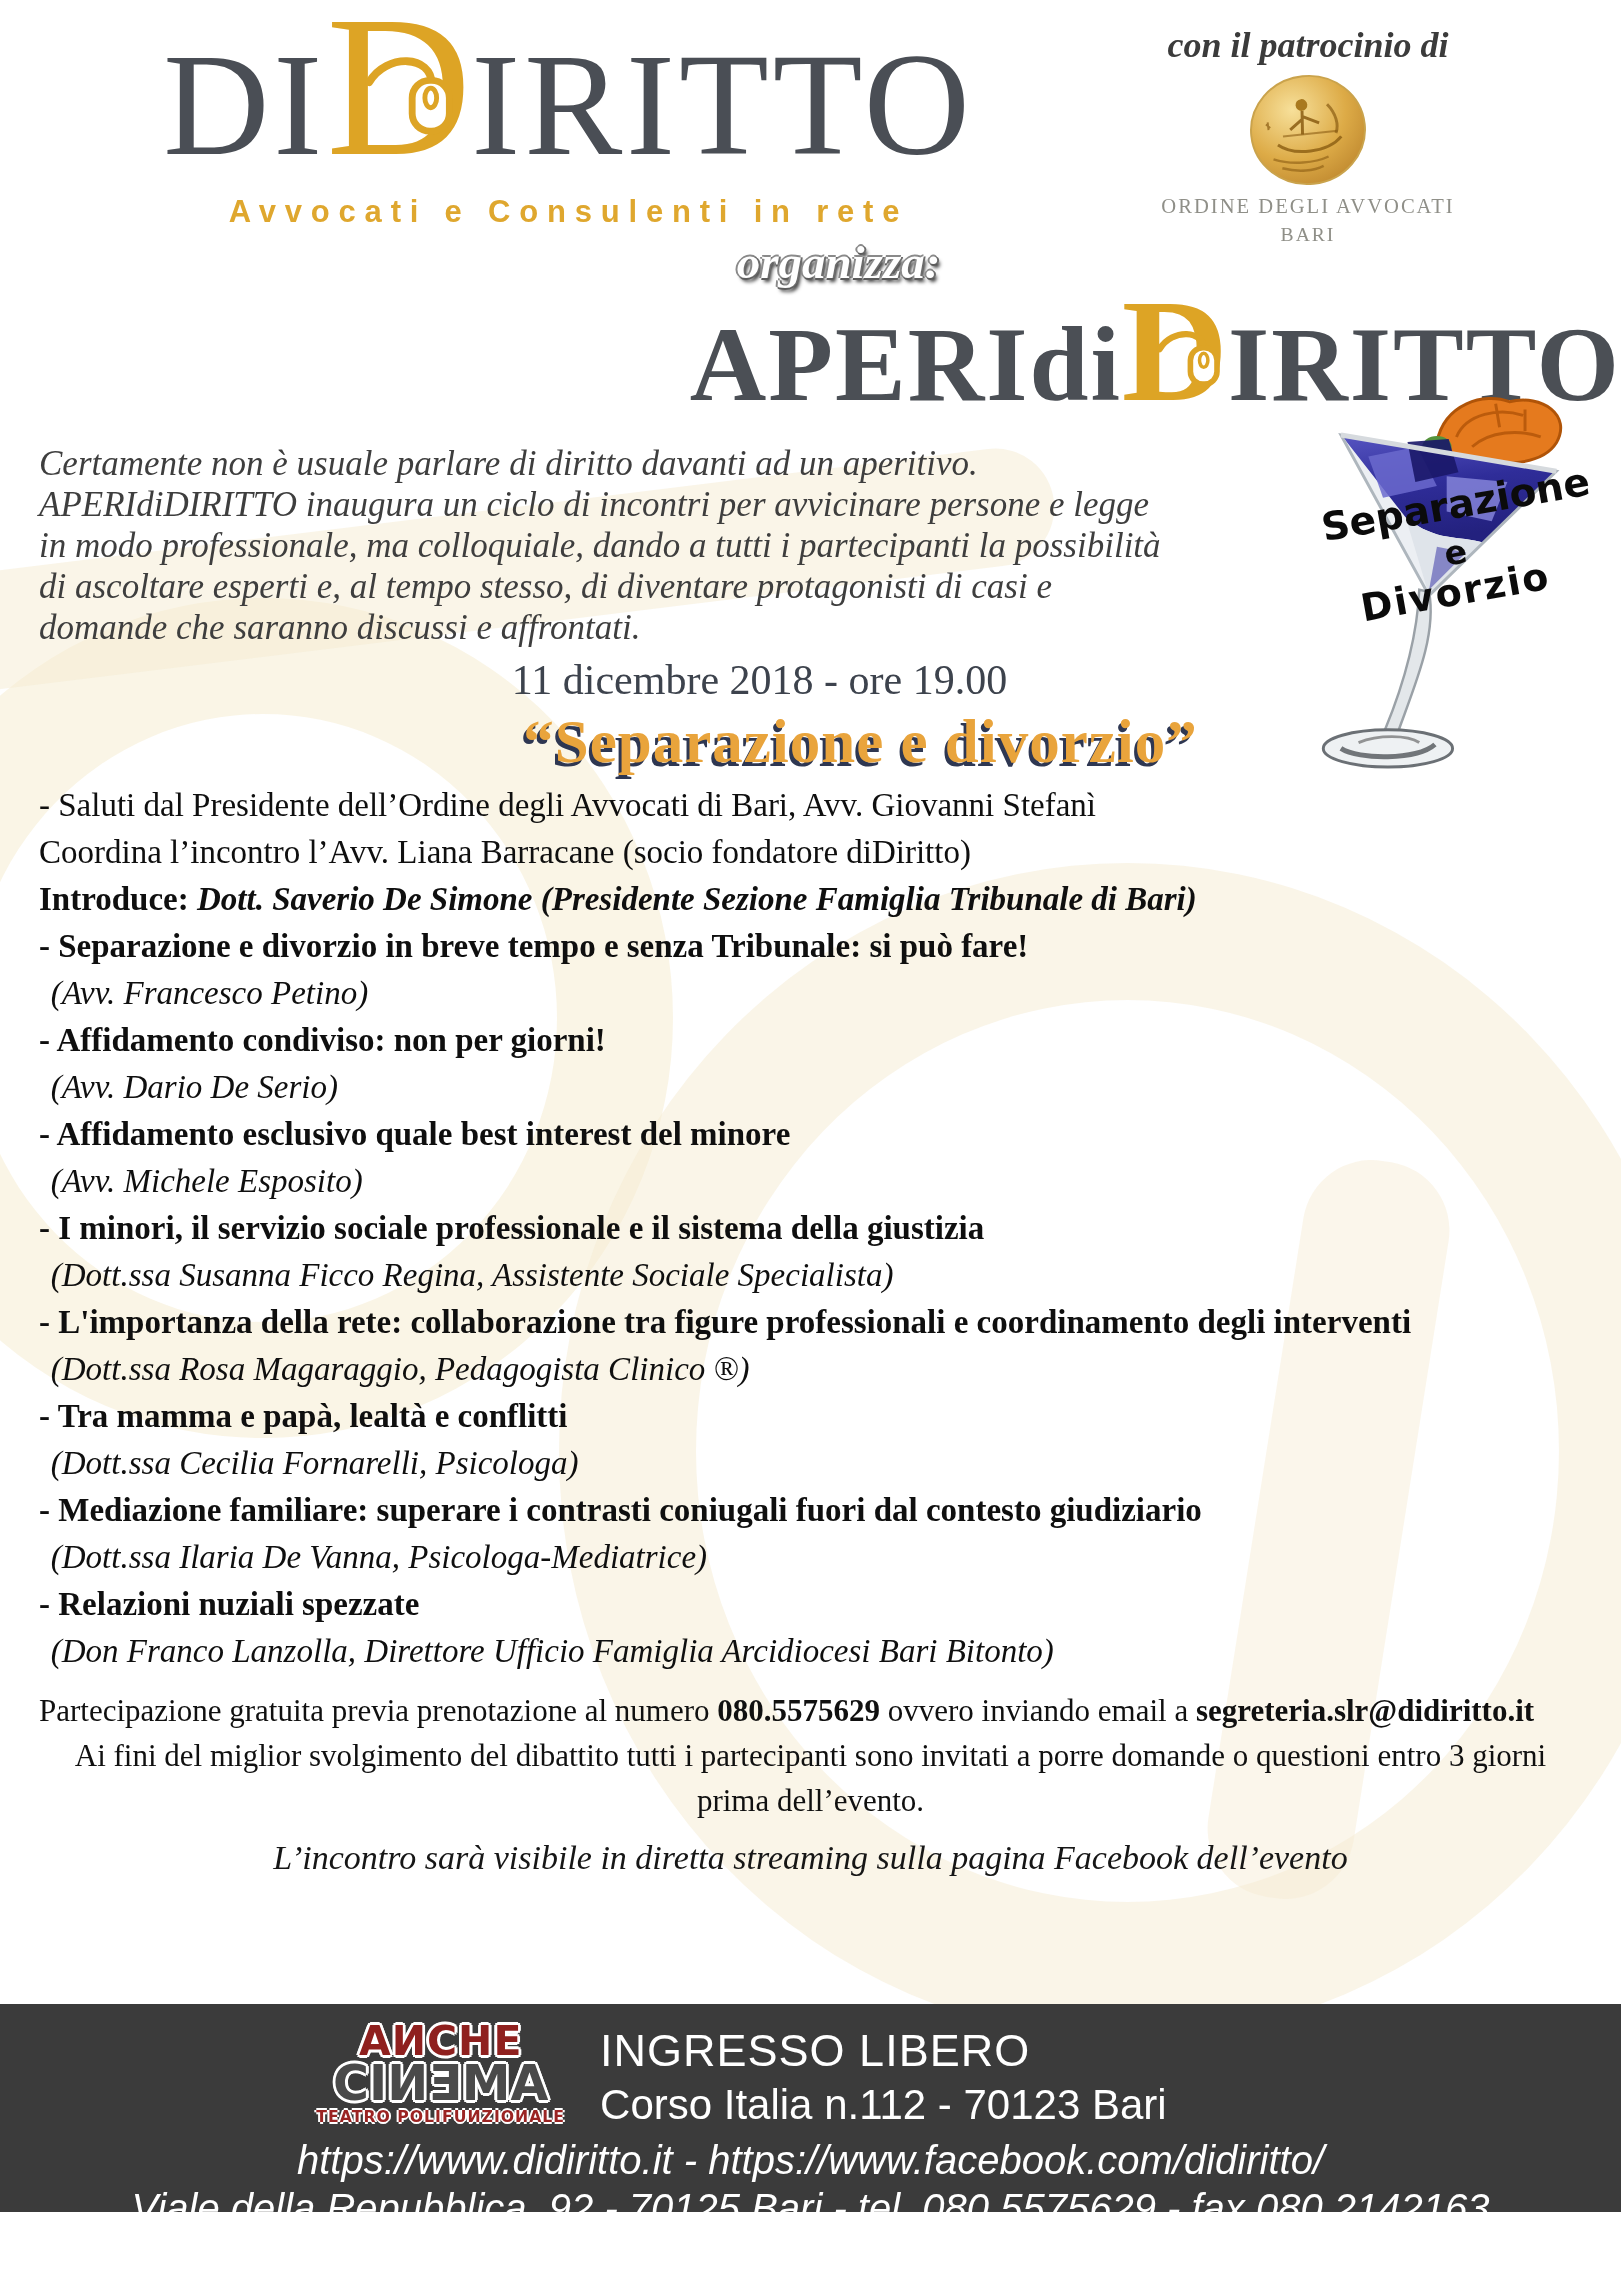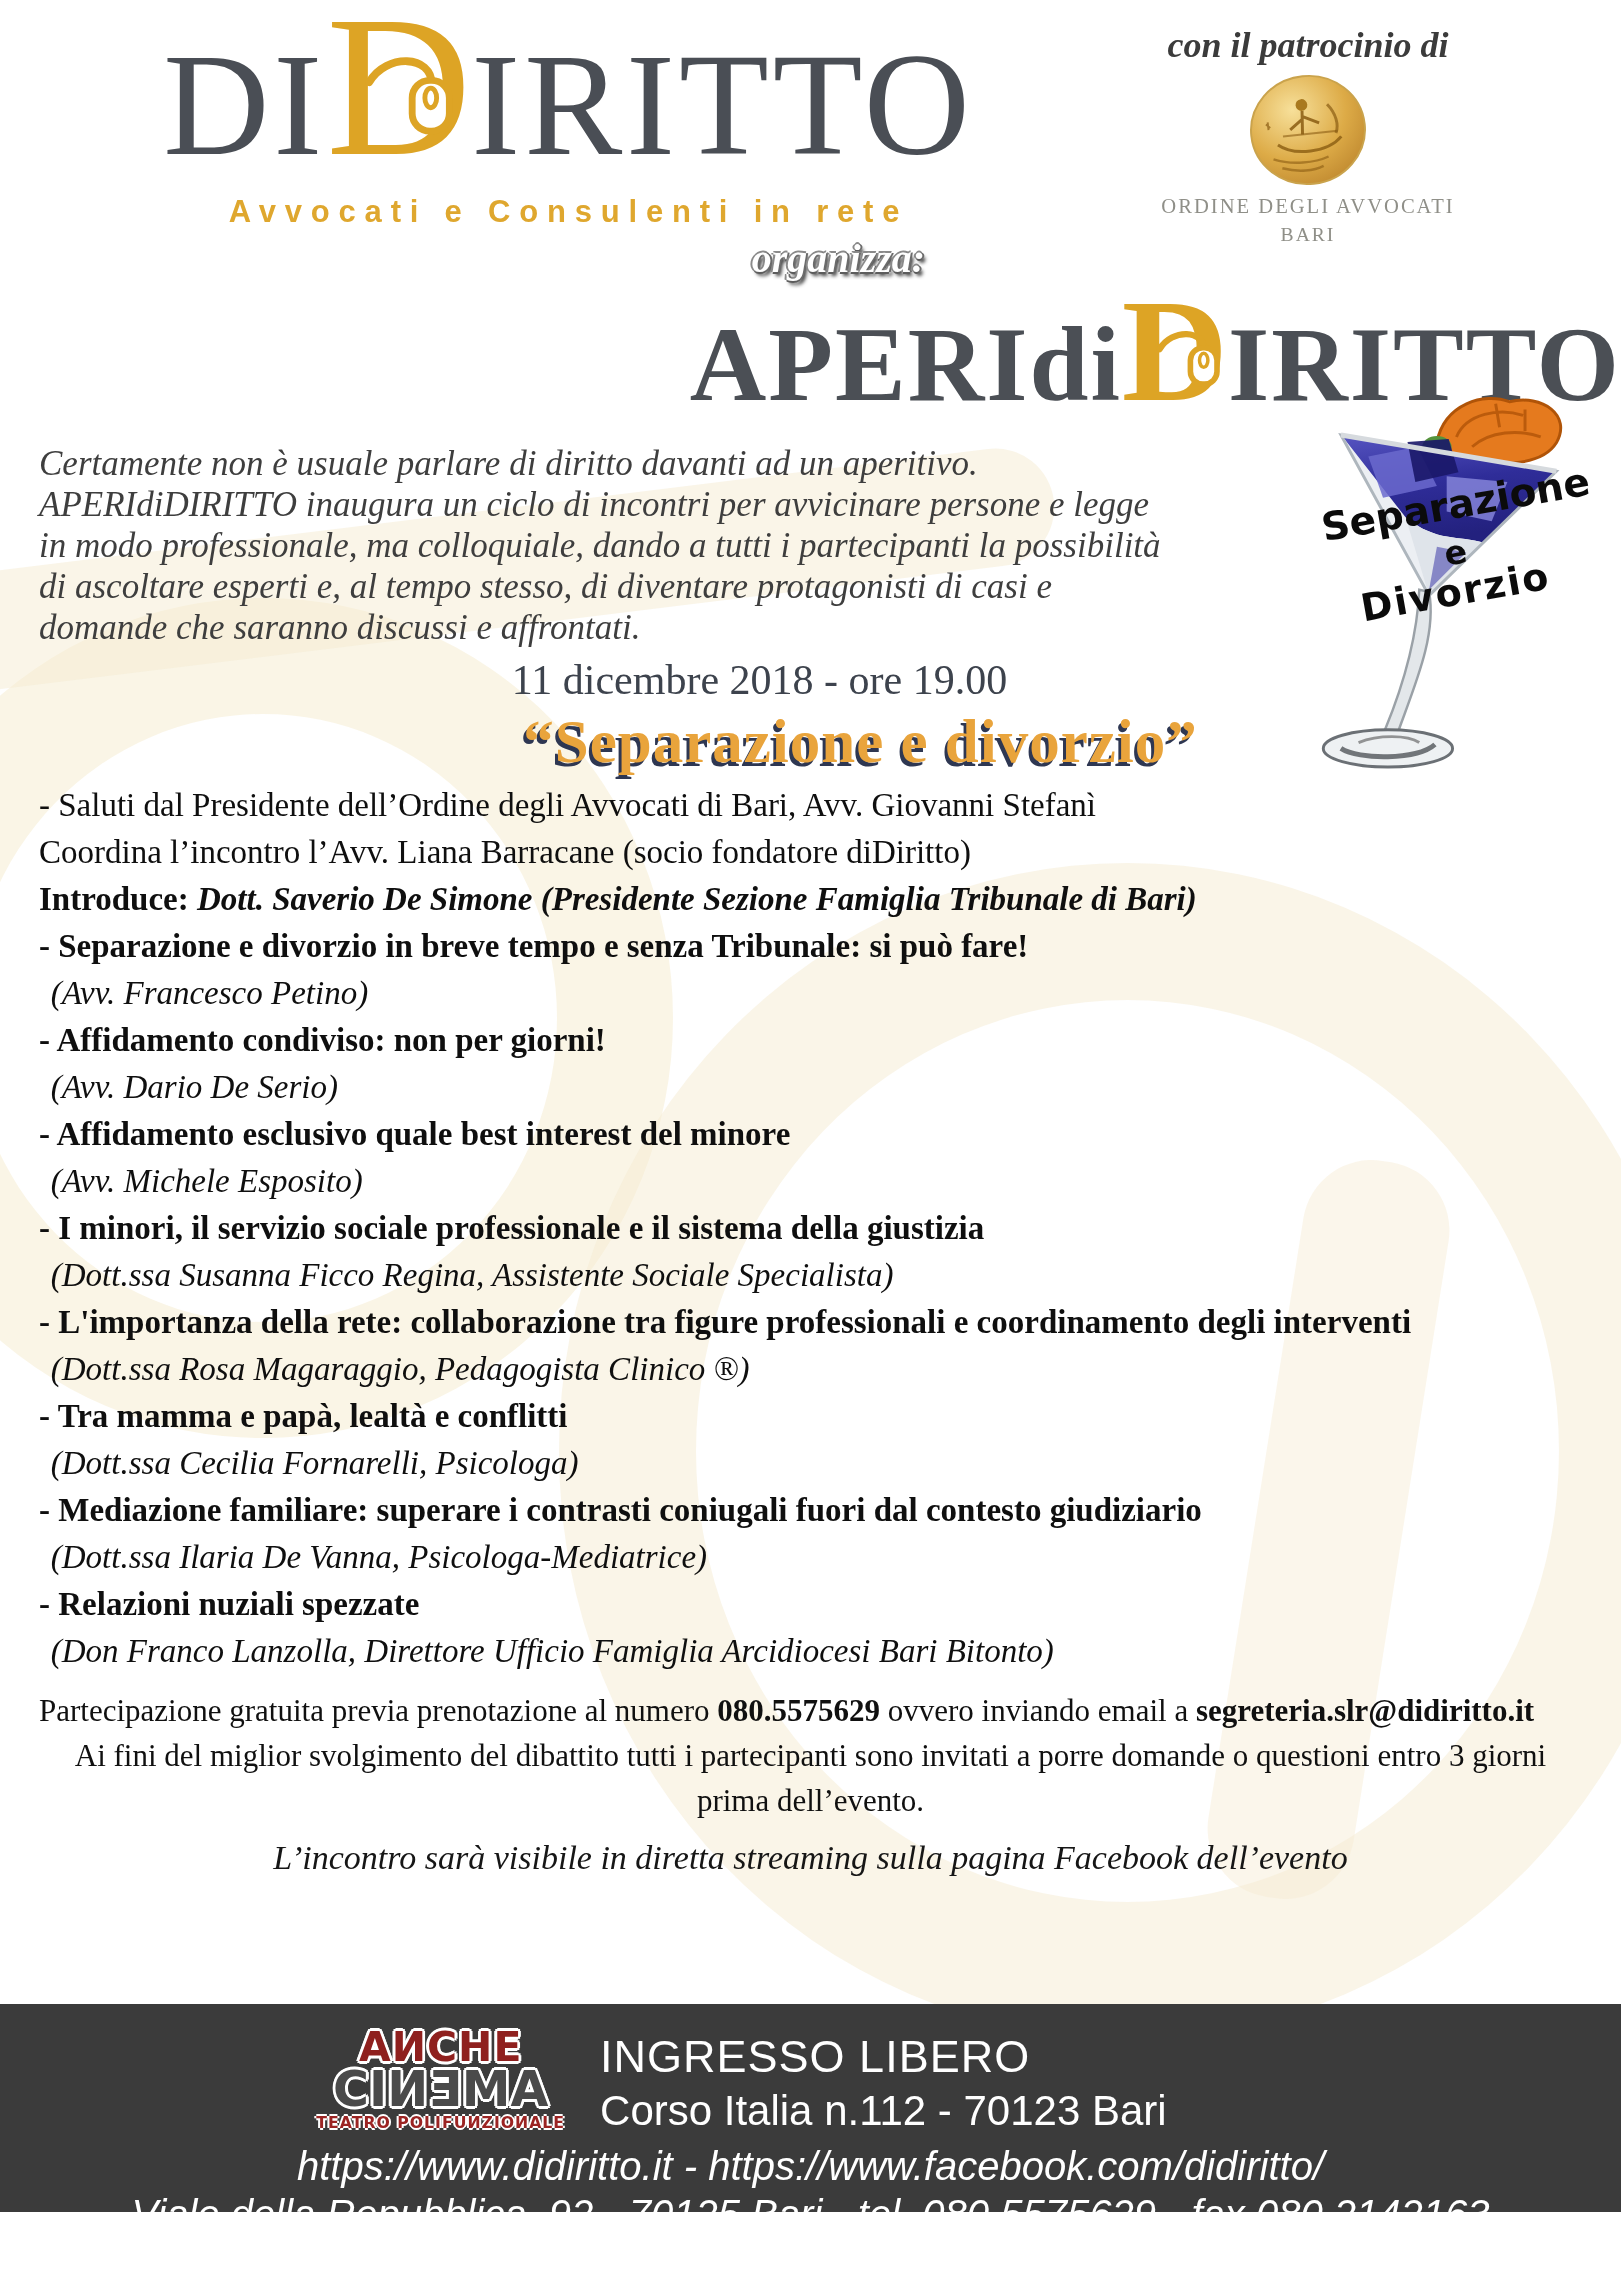--- a/index.html
+++ b/index.html
@@ -24,21 +24,21 @@
   .tagline{margin-top:15.7px;font-family:"Liberation Sans","DejaVu Sans",sans-serif;font-weight:600;
            font-size:31px;letter-spacing:8.8px;color:#DFA72E;white-space:nowrap;}
 
   .patronage{position:absolute;left:1117px;top:23.5px;width:382px;text-align:center;z-index:2;}
   .pat-label{font-size:36px;font-weight:bold;font-style:italic;color:#3b3b3b;}
   .coin-wrap{margin:7.8px auto 3.9px;}
   .pat-org{font-size:20.6px;color:#8f8f88;letter-spacing:2px;margin-top:2px;}
   .pat-city{font-size:19.6px;color:#8f8f88;letter-spacing:2px;margin-top:5.9px;}
 
   .organizza{position:absolute;top:235px;left:0;width:100%;box-sizing:border-box;padding-left:56px;
-             text-align:center;font-size:40px;font-style:italic;font-weight:bold;color:#fff;z-index:2;
+             text-align:center;font-size:47px;font-style:italic;font-weight:bold;color:#fff;z-index:2;
              text-shadow:-2px 0 0 #8a8a8a,2px 0 0 #6b6b6b,0 -2px 0 #8a8a8a,0 2px 0 #5c5c5c,2.9px 3.9px 3.9px #3f3f3f;}
 
   .main-title{position:absolute;top:292px;left:0;width:100%;box-sizing:border-box;padding-left:49px;
               text-align:right;white-space:nowrap;z-index:2;}
   .mt-side{font-size:106px;font-weight:bold;color:#4b4f55;letter-spacing:2px;vertical-align:baseline;}
   .mt-d{position:relative;display:inline-block;font-size:147px;line-height:.8;font-weight:bold;
         color:#DDA425;vertical-align:baseline;}
   .mt-d svg{position:absolute;right:-9.8px;bottom:19.6px;}
 
   
@@ -65,21 +65,21 @@
   .bold{font-weight:bold;}
   .bi{font-weight:bold;font-style:italic;}
 
   .booking{margin:13.7px 39px 0 39px;font-size:31px;line-height:45px;text-align:justify;color:#101010;}
   .booking .b{font-weight:bold;}
   .booking-note{margin:0 39px;font-size:31px;line-height:45px;text-align:center;color:#101010;}
   .streaming{text-align:center;font-style:italic;font-size:34px;margin-top:15.7px;color:#161616;}
 
   
   .footer{position:absolute;left:0;top:2004px;width:100%;height:208px;background:#3B3B3B;color:#fff;
-          font-family:"Liberation Sans","DejaVu Sans",sans-serif;box-sizing:border-box;padding-top:15px;z-index:5;}
+          font-family:"Liberation Sans","DejaVu Sans",sans-serif;box-sizing:border-box;padding-top:9px;z-index:5;}
   .footer-top{display:flex;justify-content:center;align-items:center;gap:35px;height:123px;
               transform:translateX(-69px);}
   .venue-logo{text-align:center;font-family:"DejaVu Sans",sans-serif;line-height:1;}
   .outline-w{text-shadow:-2.9px 0 0 #fff,2.9px 0 0 #fff,0 -2.9px 0 #fff,0 2.9px 0 #fff,
              -2px -2px 0 #fff,2px 2px 0 #fff,-2px 2px 0 #fff,2px -2px 0 #fff;}
   .vl1{font-size:41px;font-weight:900;color:#8F201E;line-height:39px;letter-spacing:1px;}
   .vl2{font-size:49px;font-weight:900;color:#4a4a4a;line-height:45px;}
   .vl3{font-size:15.7px;font-weight:bold;color:#9b2423;line-height:21.6px;letter-spacing:1px;
        text-shadow:-2px 0 0 #fff,2px 0 0 #fff,0 -2px 0 #fff,0 2px 0 #fff;}
   .venue-info{text-align:left;}

